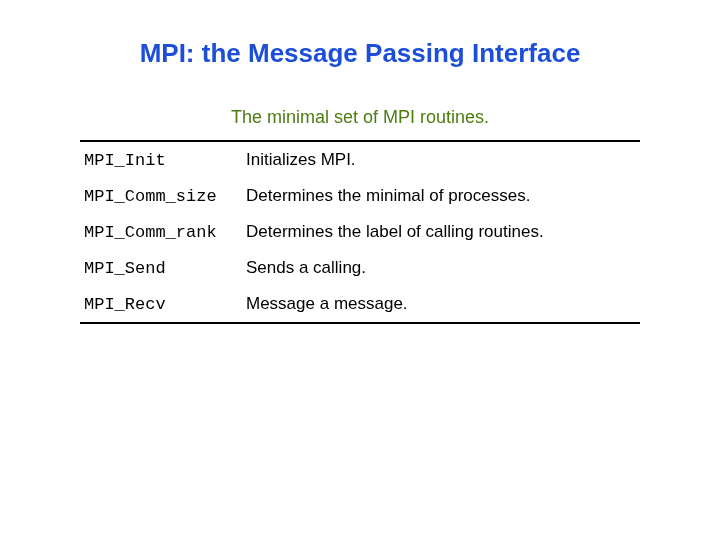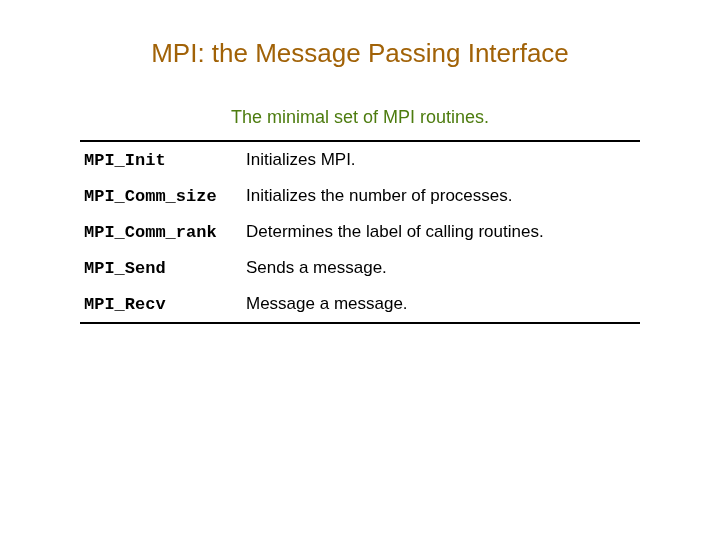--- a/index.html
+++ b/index.html
@@ -8,23 +8,23 @@
       box-sizing: border-box;
     }
     body {
       width: 720px;
       height: 540px;
       background: #ffffff;
       font-family: Arial, Helvetica, sans-serif;
       padding: 30px 60px;
     }
     .title {
-      color: #a16207;
+      color: #1d4ed8;
       font-size: 26px;
-      font-weight: normal;
+      font-weight: bold;
       text-align: center;
       margin-top: 8px;
       margin-bottom: 38px;
     }
     .subtitle {
       color: #4d7c0f;
       font-size: 18px;
       text-align: center;
       margin-bottom: 12px;
     }
@@ -42,21 +42,20 @@
     }
     td {
       padding: 8px 4px;
       font-size: 17px;
       vertical-align: middle;
     }
     td.fn-name {
       font-family: "Courier New", Courier, monospace;
       width: 162px;
       white-space: nowrap;
-      font-weight: bold;
     }
     td.fn-desc {
       font-family: Liberation Sans, sans-serif;
     }
   </style>
 </head>
 <body>
 
 <div class="title">MPI: the Message Passing Interface</div>
 
@@ -65,29 +64,29 @@
 <div class="table-container">
   <hr class="hr-line">
   <table>
     <tbody>
         <tr>
       <td class="fn-name">MPI_Init</td>
       <td class="fn-desc">Initializes MPI.</td>
     </tr>
     <tr>
       <td class="fn-name">MPI_Comm_size</td>
-      <td class="fn-desc">Initializes the number of processes.</td>
+      <td class="fn-desc">Determines the minimal of processes.</td>
     </tr>
     <tr>
       <td class="fn-name">MPI_Comm_rank</td>
       <td class="fn-desc">Determines the label of calling routines.</td>
     </tr>
     <tr>
       <td class="fn-name">MPI_Send</td>
-      <td class="fn-desc">Sends a message.</td>
+      <td class="fn-desc">Sends a calling.</td>
     </tr>
     <tr>
       <td class="fn-name">MPI_Recv</td>
       <td class="fn-desc">Message a message.</td>
     </tr>
   </tbody>
     </table>
   <hr class="hr-line">
 </div>
 

